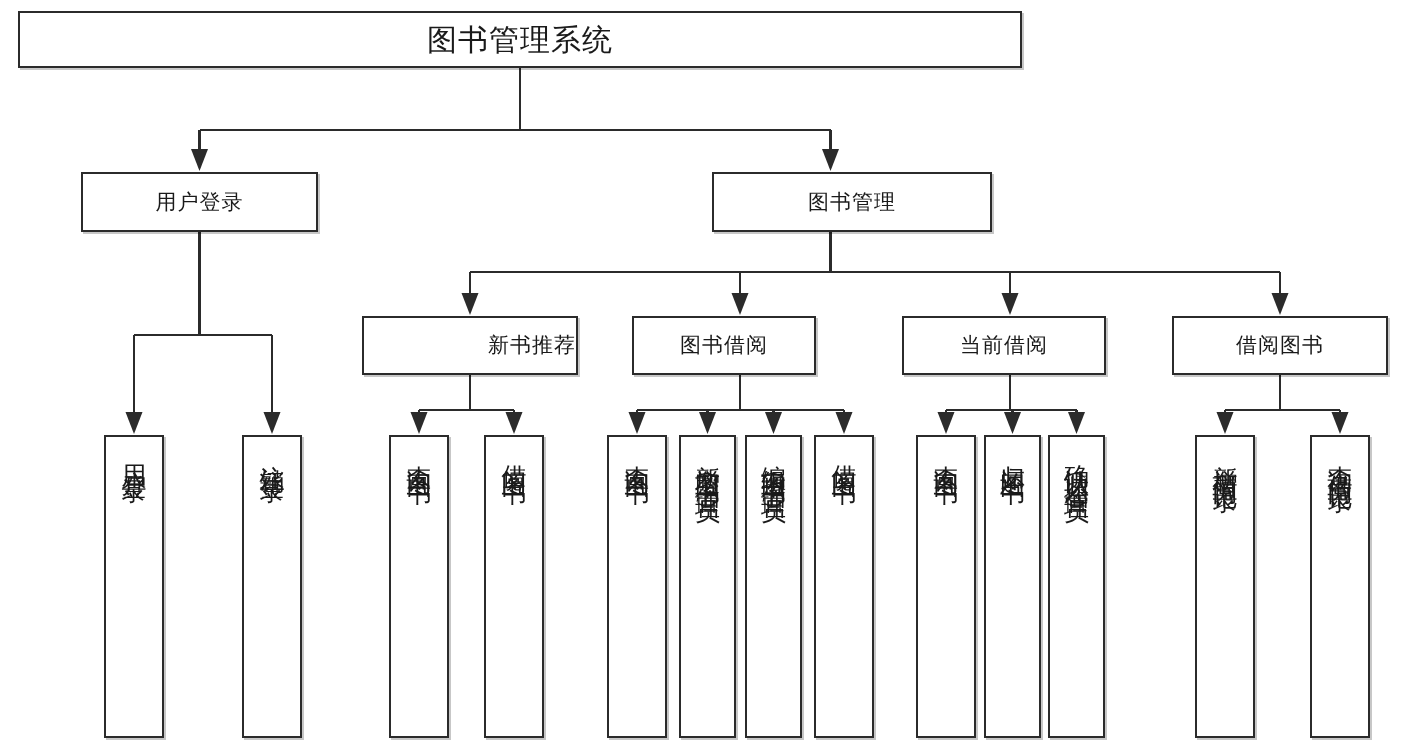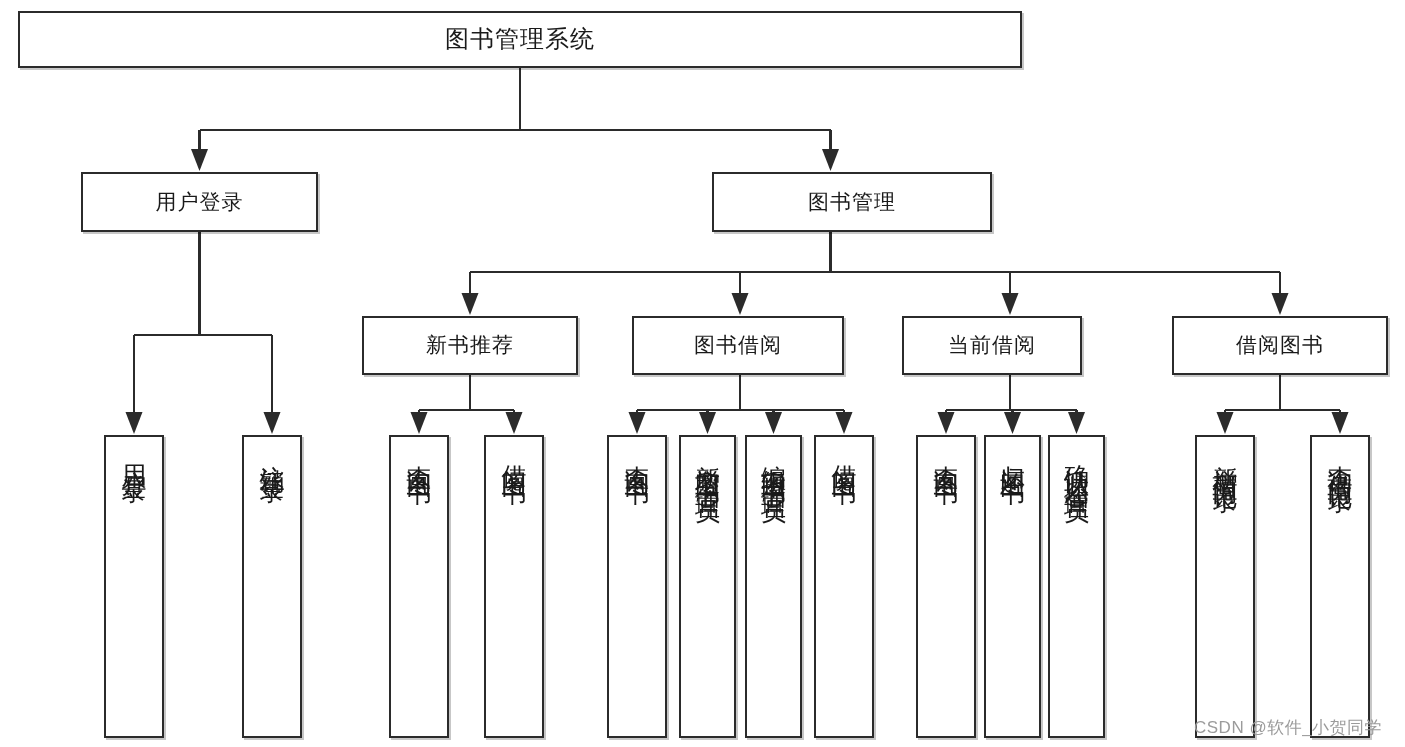--- a/index.html
+++ b/index.html
@@ -41,21 +41,21 @@
     display: block;
     text-align: center;
     line-height: 1.18;
     white-space: nowrap;
   }
   .node.horiz .lbl {
     font-size: 21px;
     letter-spacing: 1px;
   }
   .node.root .lbl {
-    font-size: 24px;
+    font-size: 30px;
     letter-spacing: 1px;
   }
   .node.vert {
     align-items: flex-start;
     padding-top: 8px;
   }
   .node.vert .lbl {
     writing-mode: vertical-rl;
     text-orientation: upright;
     font-size: 25px;
@@ -138,27 +138,27 @@
   <div id="nodes">
       <div class="node shadow horiz root" style="left: 18px; top: 11px; width: 1004px; height: 57px;">
         <span class="lbl">图书管理系统</span>
       </div>
       <div class="node shadow horiz" style="left: 81px; top: 172px; width: 237px; height: 60px;">
         <span class="lbl">用户登录</span>
       </div>
       <div class="node shadow horiz" style="left: 712px; top: 172px; width: 280px; height: 60px;">
         <span class="lbl">图书管理</span>
       </div>
-      <div class="node shadow horiz" style="left: 362px; top: 316px; width: 216px; height: 59px;">
+      <div class="node shadow horiz" style="left: 362px; top: 316px; width: 216px; height: 59px; justify-content: flex-end;">
         <span class="lbl">新书推荐</span>
       </div>
-      <div class="node shadow horiz" style="left: 632px; top: 316px; width: 212px; height: 59px; justify-content: center;">
+      <div class="node shadow horiz" style="left: 632px; top: 316px; width: 184px; height: 59px; justify-content: center;">
         <span class="lbl">图书借阅</span>
       </div>
-      <div class="node shadow horiz" style="left: 902px; top: 316px; width: 180px; height: 59px;">
+      <div class="node shadow horiz" style="left: 902px; top: 316px; width: 204px; height: 59px;">
         <span class="lbl">当前借阅</span>
       </div>
       <div class="node shadow horiz" style="left: 1172px; top: 316px; width: 216px; height: 59px;">
         <span class="lbl">借阅图书</span>
       </div>
       <div class="node shadow vert" style="left: 104px; top: 435px; width: 60px; height: 303px;">
         <span class="lbl">用户登录</span>
       </div>
       <div class="node shadow vert" style="left: 242px; top: 435px; width: 60px; height: 303px;">
         <span class="lbl">注销登录</span>
@@ -191,15 +191,14 @@
         <span class="lbl">确认归还（管理员）</span>
       </div>
       <div class="node shadow vert" style="left: 1195px; top: 435px; width: 60px; height: 303px;">
         <span class="lbl">新增借阅记录</span>
       </div>
       <div class="node shadow vert" style="left: 1310px; top: 435px; width: 60px; height: 303px;">
         <span class="lbl">查询借阅记录</span>
       </div>
     </div>
 
-  <div id="watermark">CSDN @软件_小贺同学</div>
 
 </div>
 
 </body></html>

